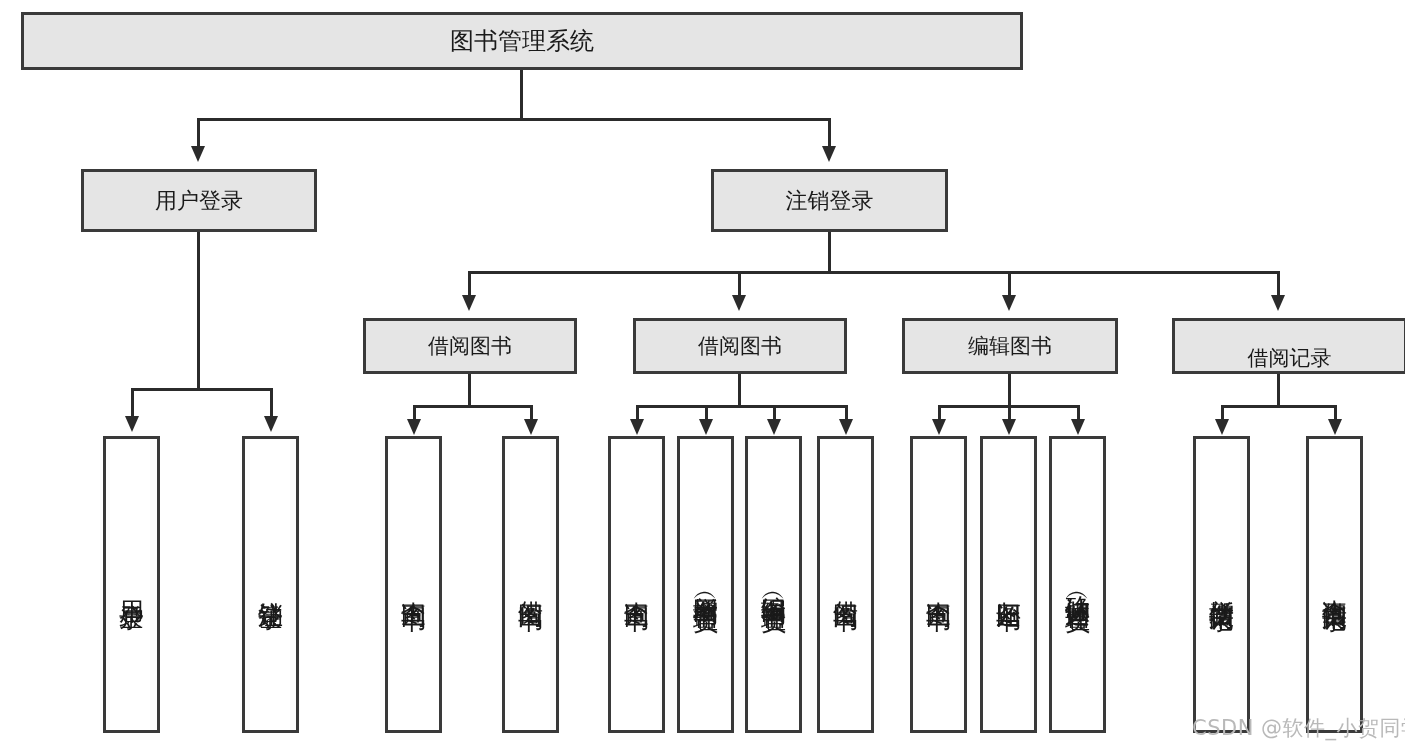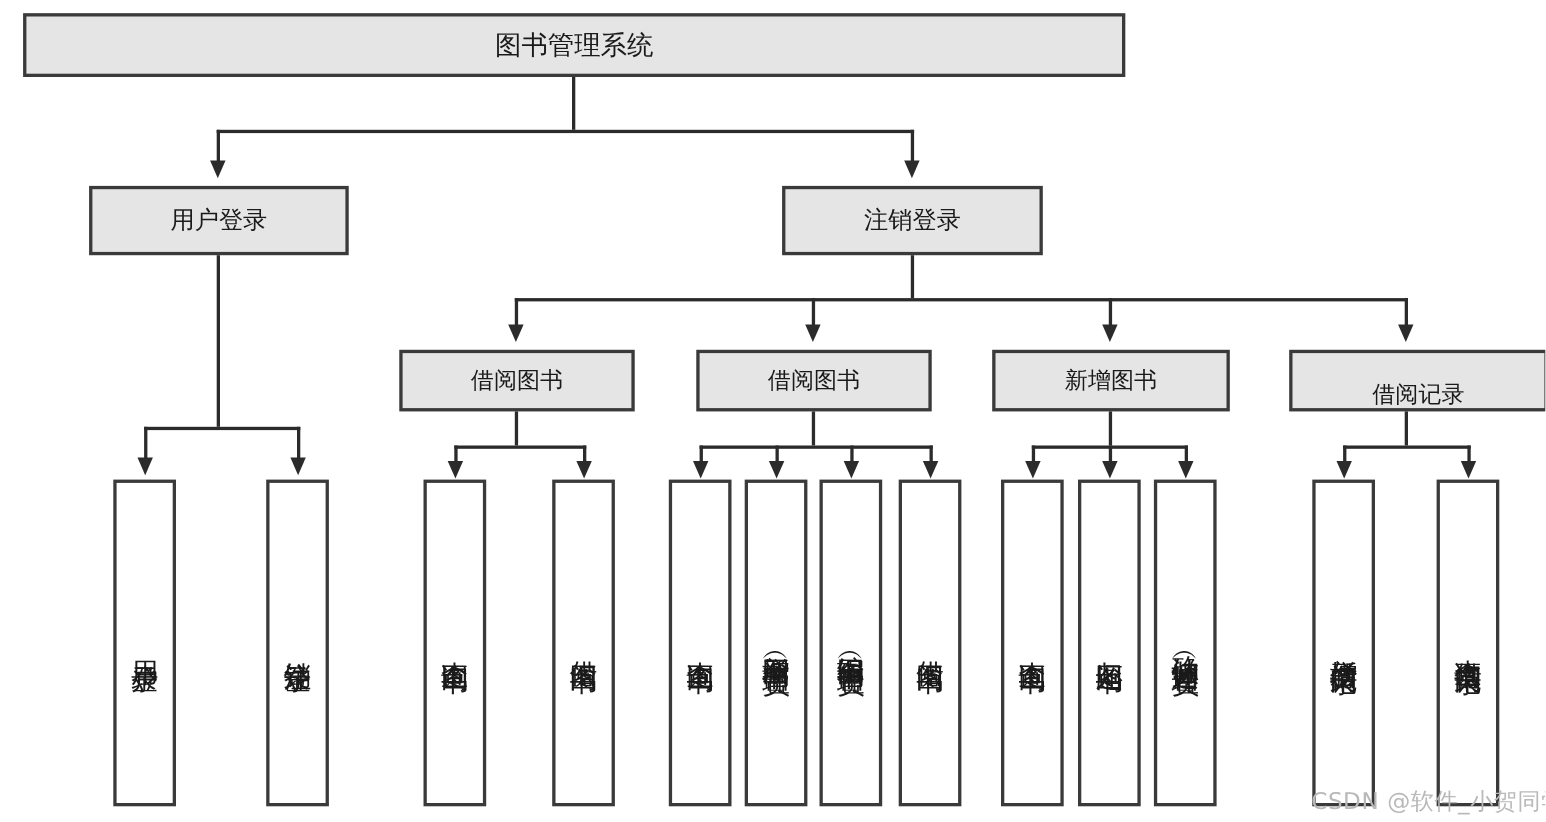--- a/index.html
+++ b/index.html
@@ -125,21 +125,21 @@
   <div class="vline" style="left:1277px;top:271px;width:3px;height:26px;"></div>
   <div class="arrow" style="left:1271px;top:295px;"></div>
 
   <div class="node lvl3" style="left:363px;top:318px;width:214px;height:56px;">
     <span>借阅图书</span>
   </div>
   <div class="node lvl3" style="left:633px;top:318px;width:214px;height:56px;">
     <span>借阅图书</span>
   </div>
   <div class="node lvl3" style="left:902px;top:318px;width:216px;height:56px;">
-    <span>新增图书</span>
+    <span>编辑图书</span>
   </div>
   <div class="node lvl3" style="left:1172px;top:318px;width:235px;height:56px;align-items:flex-end;">
     <span>借阅记录</span>
   </div>
 
   <div class="vline" style="left:468px;top:374px;width:3px;height:31px;"></div>
   <div class="hline" style="left:413px;top:405px;width:120px;height:3px;"></div>
   <div class="vline" style="left:413px;top:405px;width:3px;height:16px;"></div>
   <div class="arrow" style="left:407px;top:419px;"></div>
   <div class="vline" style="left:530px;top:405px;width:3px;height:16px;"></div>

